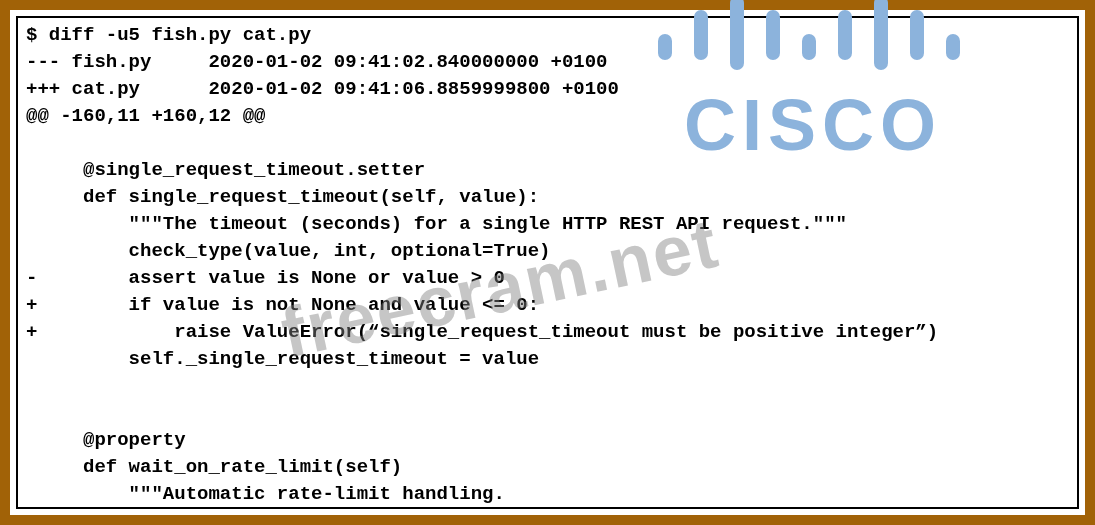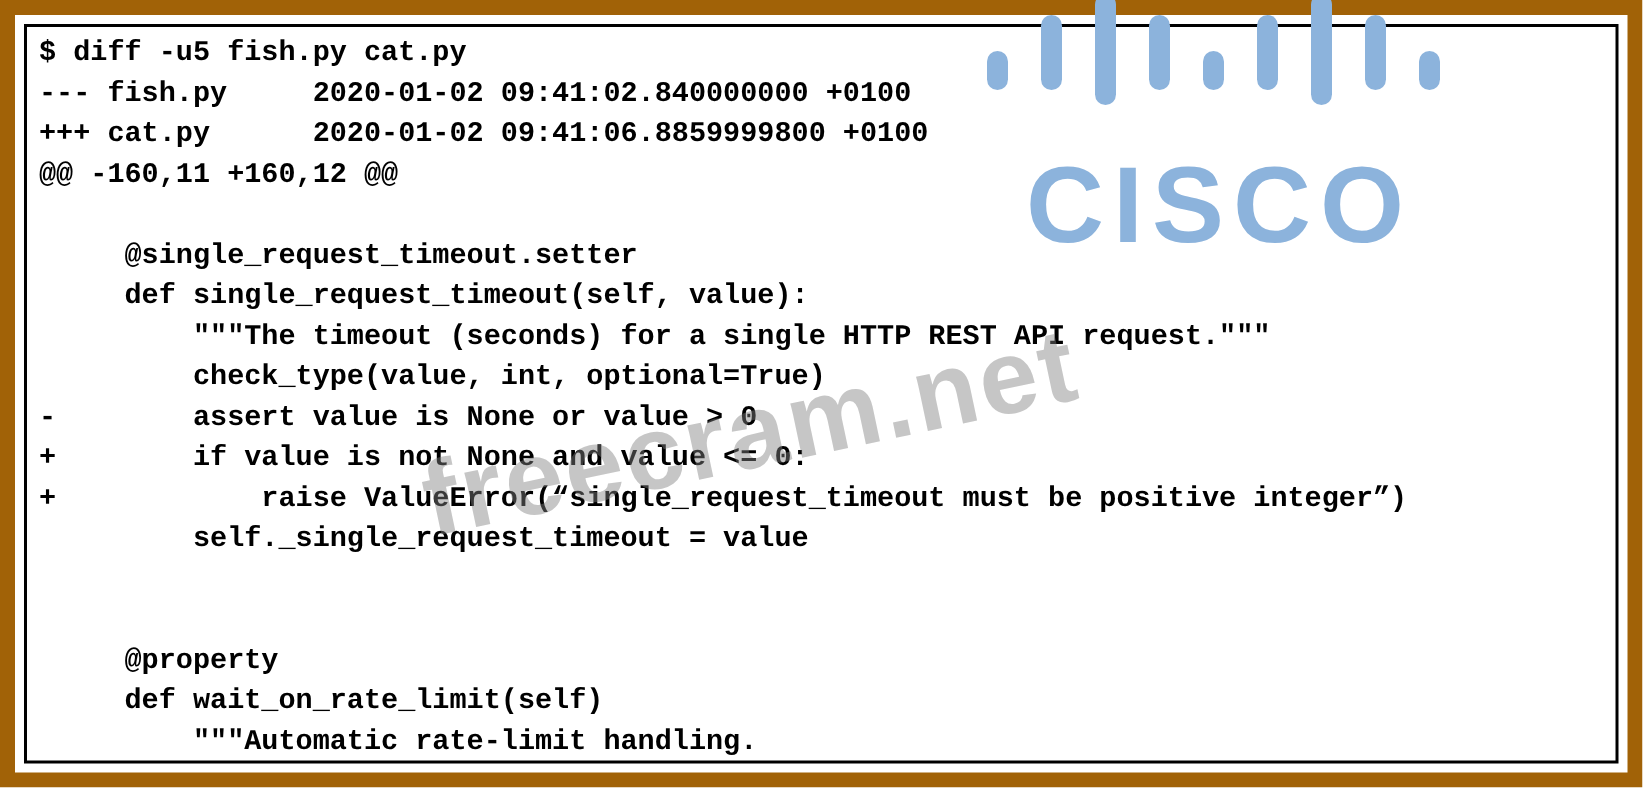--- a/index.html
+++ b/index.html
@@ -68,21 +68,21 @@
   .cisco-bars span:nth-child(7) { left: 226px; height: 74px; bottom: 8px;  }
   .cisco-bars span:nth-child(8) { left: 262px; height: 50px; bottom: 18px; }
   .cisco-bars span:nth-child(9) { left: 298px; height: 26px; bottom: 18px; }
   .cisco-text {
     font-family: Arial, Helvetica, sans-serif;
     font-size: 72px;
     font-weight: bold;
     letter-spacing: 6px;
     color: #8cb3dc;
     text-align: center;
-    margin-top: 18px;
+    margin-top: 6px;
   }
   
   .watermark {
     position: absolute;
     top: 230px;
     left: 260px;
     font-family: Arial, Helvetica, sans-serif;
     font-size: 70px;
     font-weight: bold;
     color: rgba(128,128,128,0.45);

